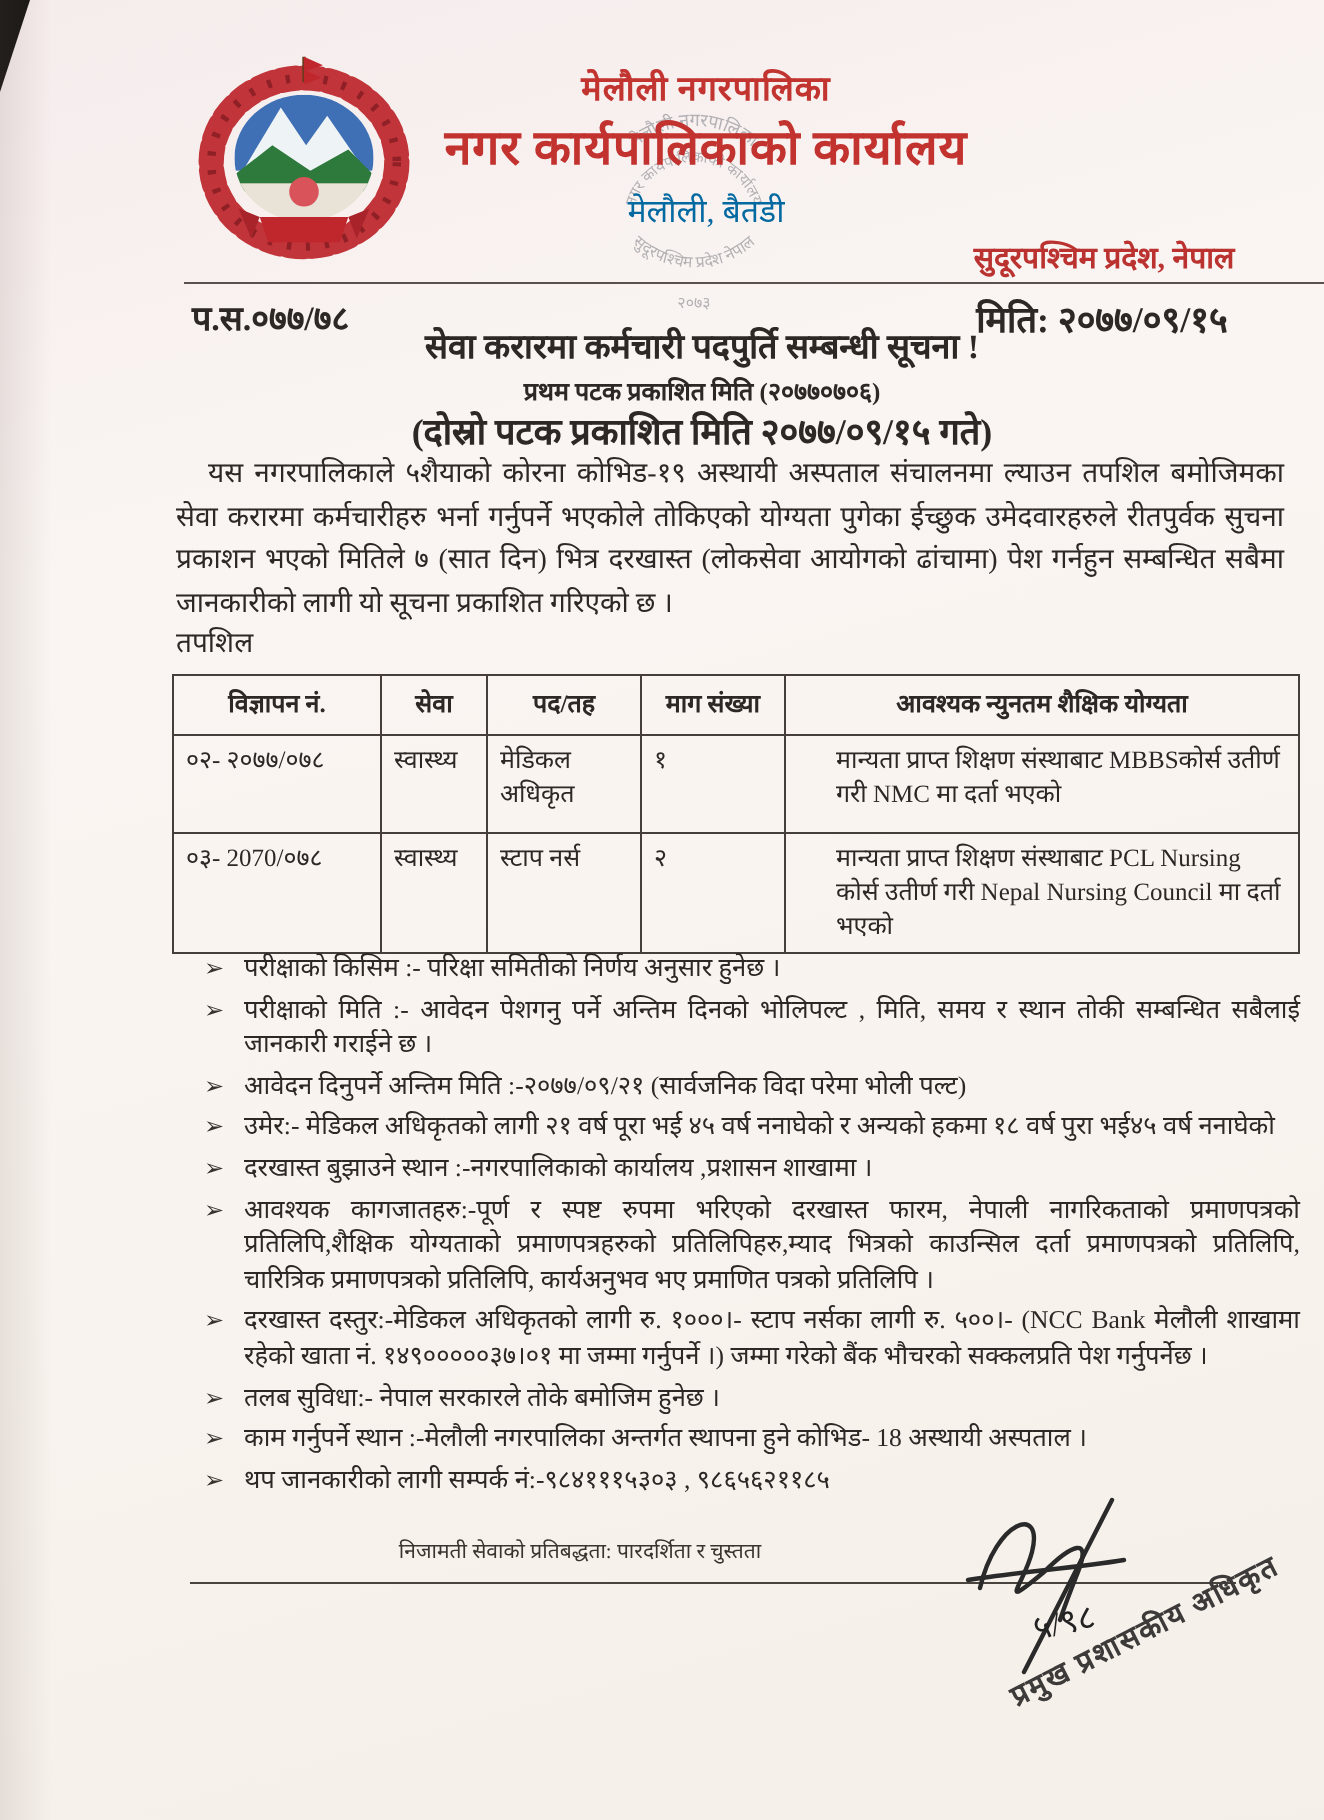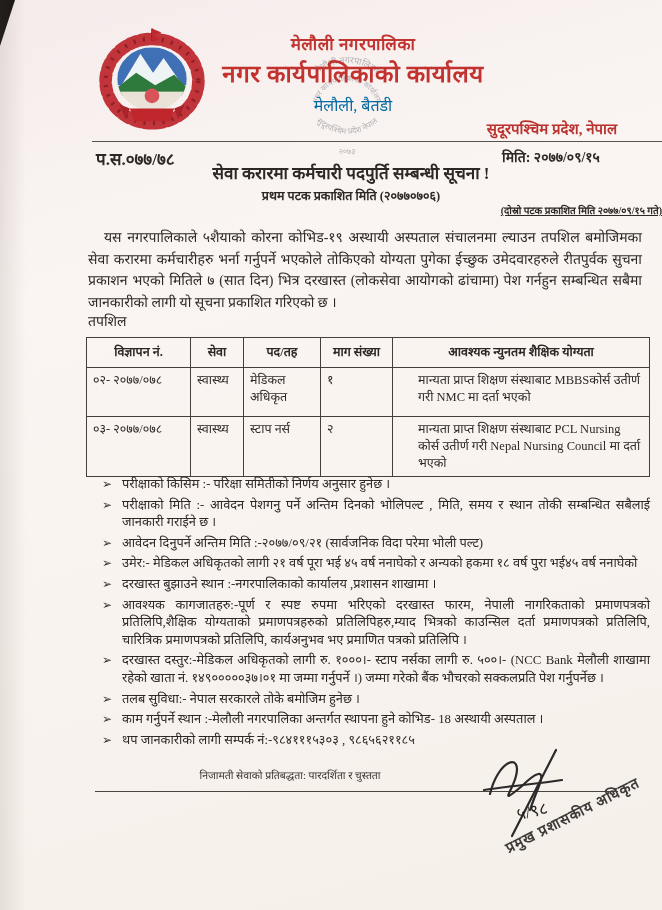--- a/index.html
+++ b/index.html
@@ -15,25 +15,25 @@
   .edge-shade{top:0;left:0;width:26px;height:910px;background:linear-gradient(90deg,rgba(120,100,95,.14),rgba(120,100,95,0));}
   
   .emblem{left:94px;top:26px;width:116px;height:106px;}
   .hdr-muni{left:44px;right:0;top:32px;text-align:center;color:#c23430;font-size:17px;font-weight:bold;letter-spacing:.5px;}
   .hdr-office{left:44px;right:0;top:56px;text-align:center;color:#c2322f;font-size:24px;font-weight:bold;letter-spacing:.5px;}
   .hdr-loc{left:44px;right:0;top:94px;text-align:center;color:#0369a1;font-size:16px;font-weight:normal;}
   .hdr-prov{left:442px;top:118px;width:220px;text-align:center;color:#bb3330;font-size:15px;font-weight:bold;}
   .stamp{left:280px;top:50px;width:134px;height:112px;opacity:.5;}
   .rule-top{left:92px;right:0;top:141px;border-top:1.6px solid #5a514d;}
   .ref-no{left:96px;top:147px;font-size:17px;font-weight:bold;}
-  .date-line{left:451px;top:147px;width:200px;text-align:center;font-size:14px;font-weight:bold;}
+  .date-line{left:451px;top:147px;width:200px;text-align:center;font-size:18px;font-weight:bold;}
   
   .title{left:40px;right:0;top:161px;text-align:center;font-size:17px;font-weight:bold;}
   .sub1{left:40px;right:0;top:187px;text-align:center;font-size:12.5px;font-weight:bold;}
-  .sub2{left:40px;right:0;top:203px;text-align:right;font-size:10px;font-weight:bold;text-decoration:underline;}
+  .sub2{left:40px;right:0;top:203px;text-align:center;font-size:18px;font-weight:bold;}
   
   .intro{left:88px;top:227px;width:554px;font-size:14px;line-height:21.5px;text-align:justify;text-indent:16px;}
   .tapasil{left:88px;top:311px;font-size:14px;}
   table.notice{left:86px;top:337px;width:564px;position:absolute;border-collapse:collapse;font-size:12.5px;line-height:17px;}
   table.notice th,table.notice td{border:1.4px solid #453e3a;padding:4px 6px;vertical-align:top;}
   table.notice th{font-weight:bold;text-align:center;padding:6px 4px;}
   table.notice td{height:40px;}
   table.notice td.qual{padding-left:25px;}
   
   ul.points{left:102px;top:476px;width:548px;position:absolute;list-style:none;margin:0;padding:0;font-size:12.8px;line-height:17.6px;}
@@ -122,21 +122,21 @@
     </thead>
   <tbody>
       <tr>
         <td>०२- २०७७/०७८</td>
         <td>स्वास्थ्य</td>
         <td>मेडिकल अधिकृत</td>
         <td>१</td>
         <td class="qual">मान्यता  प्राप्त शिक्षण संस्थाबाट MBBSकोर्स उतीर्ण गरी NMC मा दर्ता भएको</td>
       </tr>
       <tr>
-        <td>०३- २०७७/०७८</td>
+        <td>०३- 2070/०७८</td>
         <td>स्वास्थ्य</td>
         <td>स्टाप नर्स</td>
         <td>२</td>
         <td class="qual">मान्यता  प्राप्त शिक्षण संस्थाबाट PCL Nursing कोर्स उतीर्ण गरी Nepal Nursing Council  मा दर्ता भएको</td>
       </tr>
     </tbody>
 </table>
 
 <ul class="points">
     <li>

